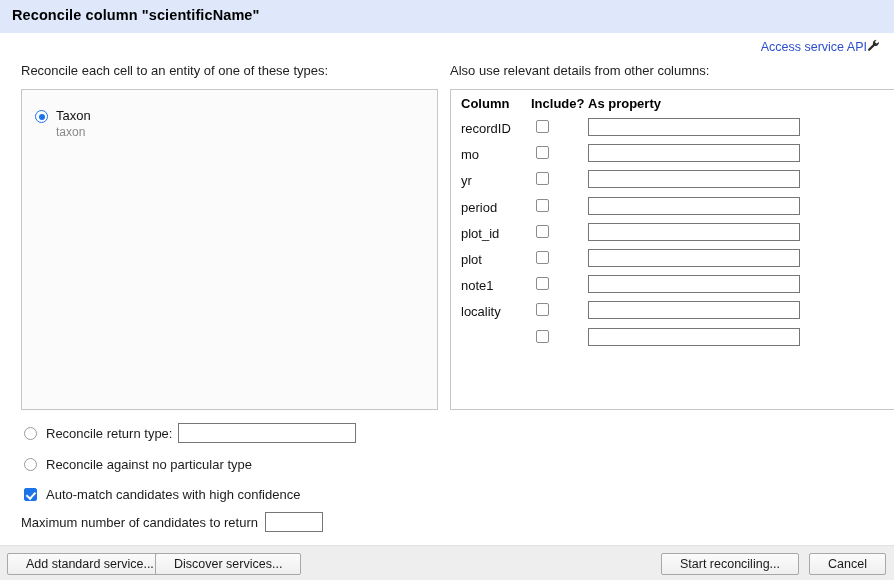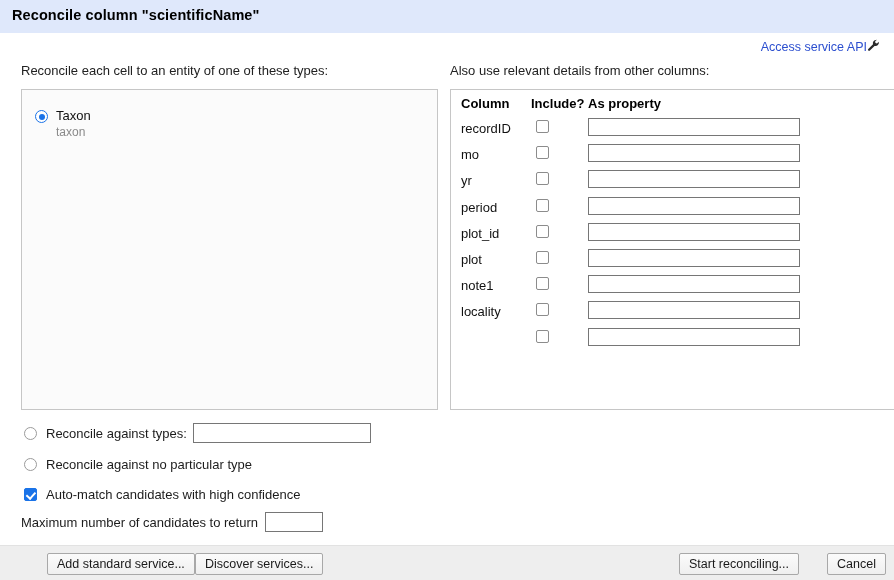--- a/index.html
+++ b/index.html
@@ -326,32 +326,31 @@
     width: 894px;
     height: 35px;
     background: #eeeeee;
     border-top: 1px solid #e2e2e2;
     box-sizing: border-box;
   }
   .btn {
     position: absolute;
     top: 7px;
     height: 22px;
-    padding: 0 9px;
+    padding: 0 18px;
     font-family: "Liberation Sans", sans-serif;
     font-size: 12.5px;
     color: #1a1a1a;
     background: linear-gradient(#fbfbfb, #efefef);
     border: 1px solid #a8a8a8;
     border-radius: 2px;
     box-sizing: border-box;
     white-space: nowrap;
     cursor: pointer;
     line-height: 20px;
-    margin-left: 40px;
   }
   #btn-add-standard   { left: 7px; }
   #btn-discover       { left: 155px; }
   #btn-start          { right: 95px; }
   #btn-cancel         { right: 8px; }
 </style>
 </head>
 <body>
 
 <div class="dialog-header">
@@ -451,21 +450,21 @@
         </div>
       <div class="sb-thumb"></div>
       <div class="sb-arrow down">
           <i></i>
         </div>
     </div>
   </div>
 
   <div class="opt-row" style="left:24px; top:390px;">
     <span class="radio-gray"></span>
-    <span class="opt-label">Reconcile against types:</span>
+    <span class="opt-label">Reconcile return type:</span>
     <input class="type-text-input" type="text" value="" style="">
   </div>
 
   <div class="opt-row" style="left:24px; top:424px;justify-content:flex-end;">
     <span class="radio-gray"></span>
     <span class="opt-label">Reconcile against no particular type</span>
   </div>
 
   <div class="opt-row" style="left:24px; top:454px;">
     <span class="check-blue"></span>

